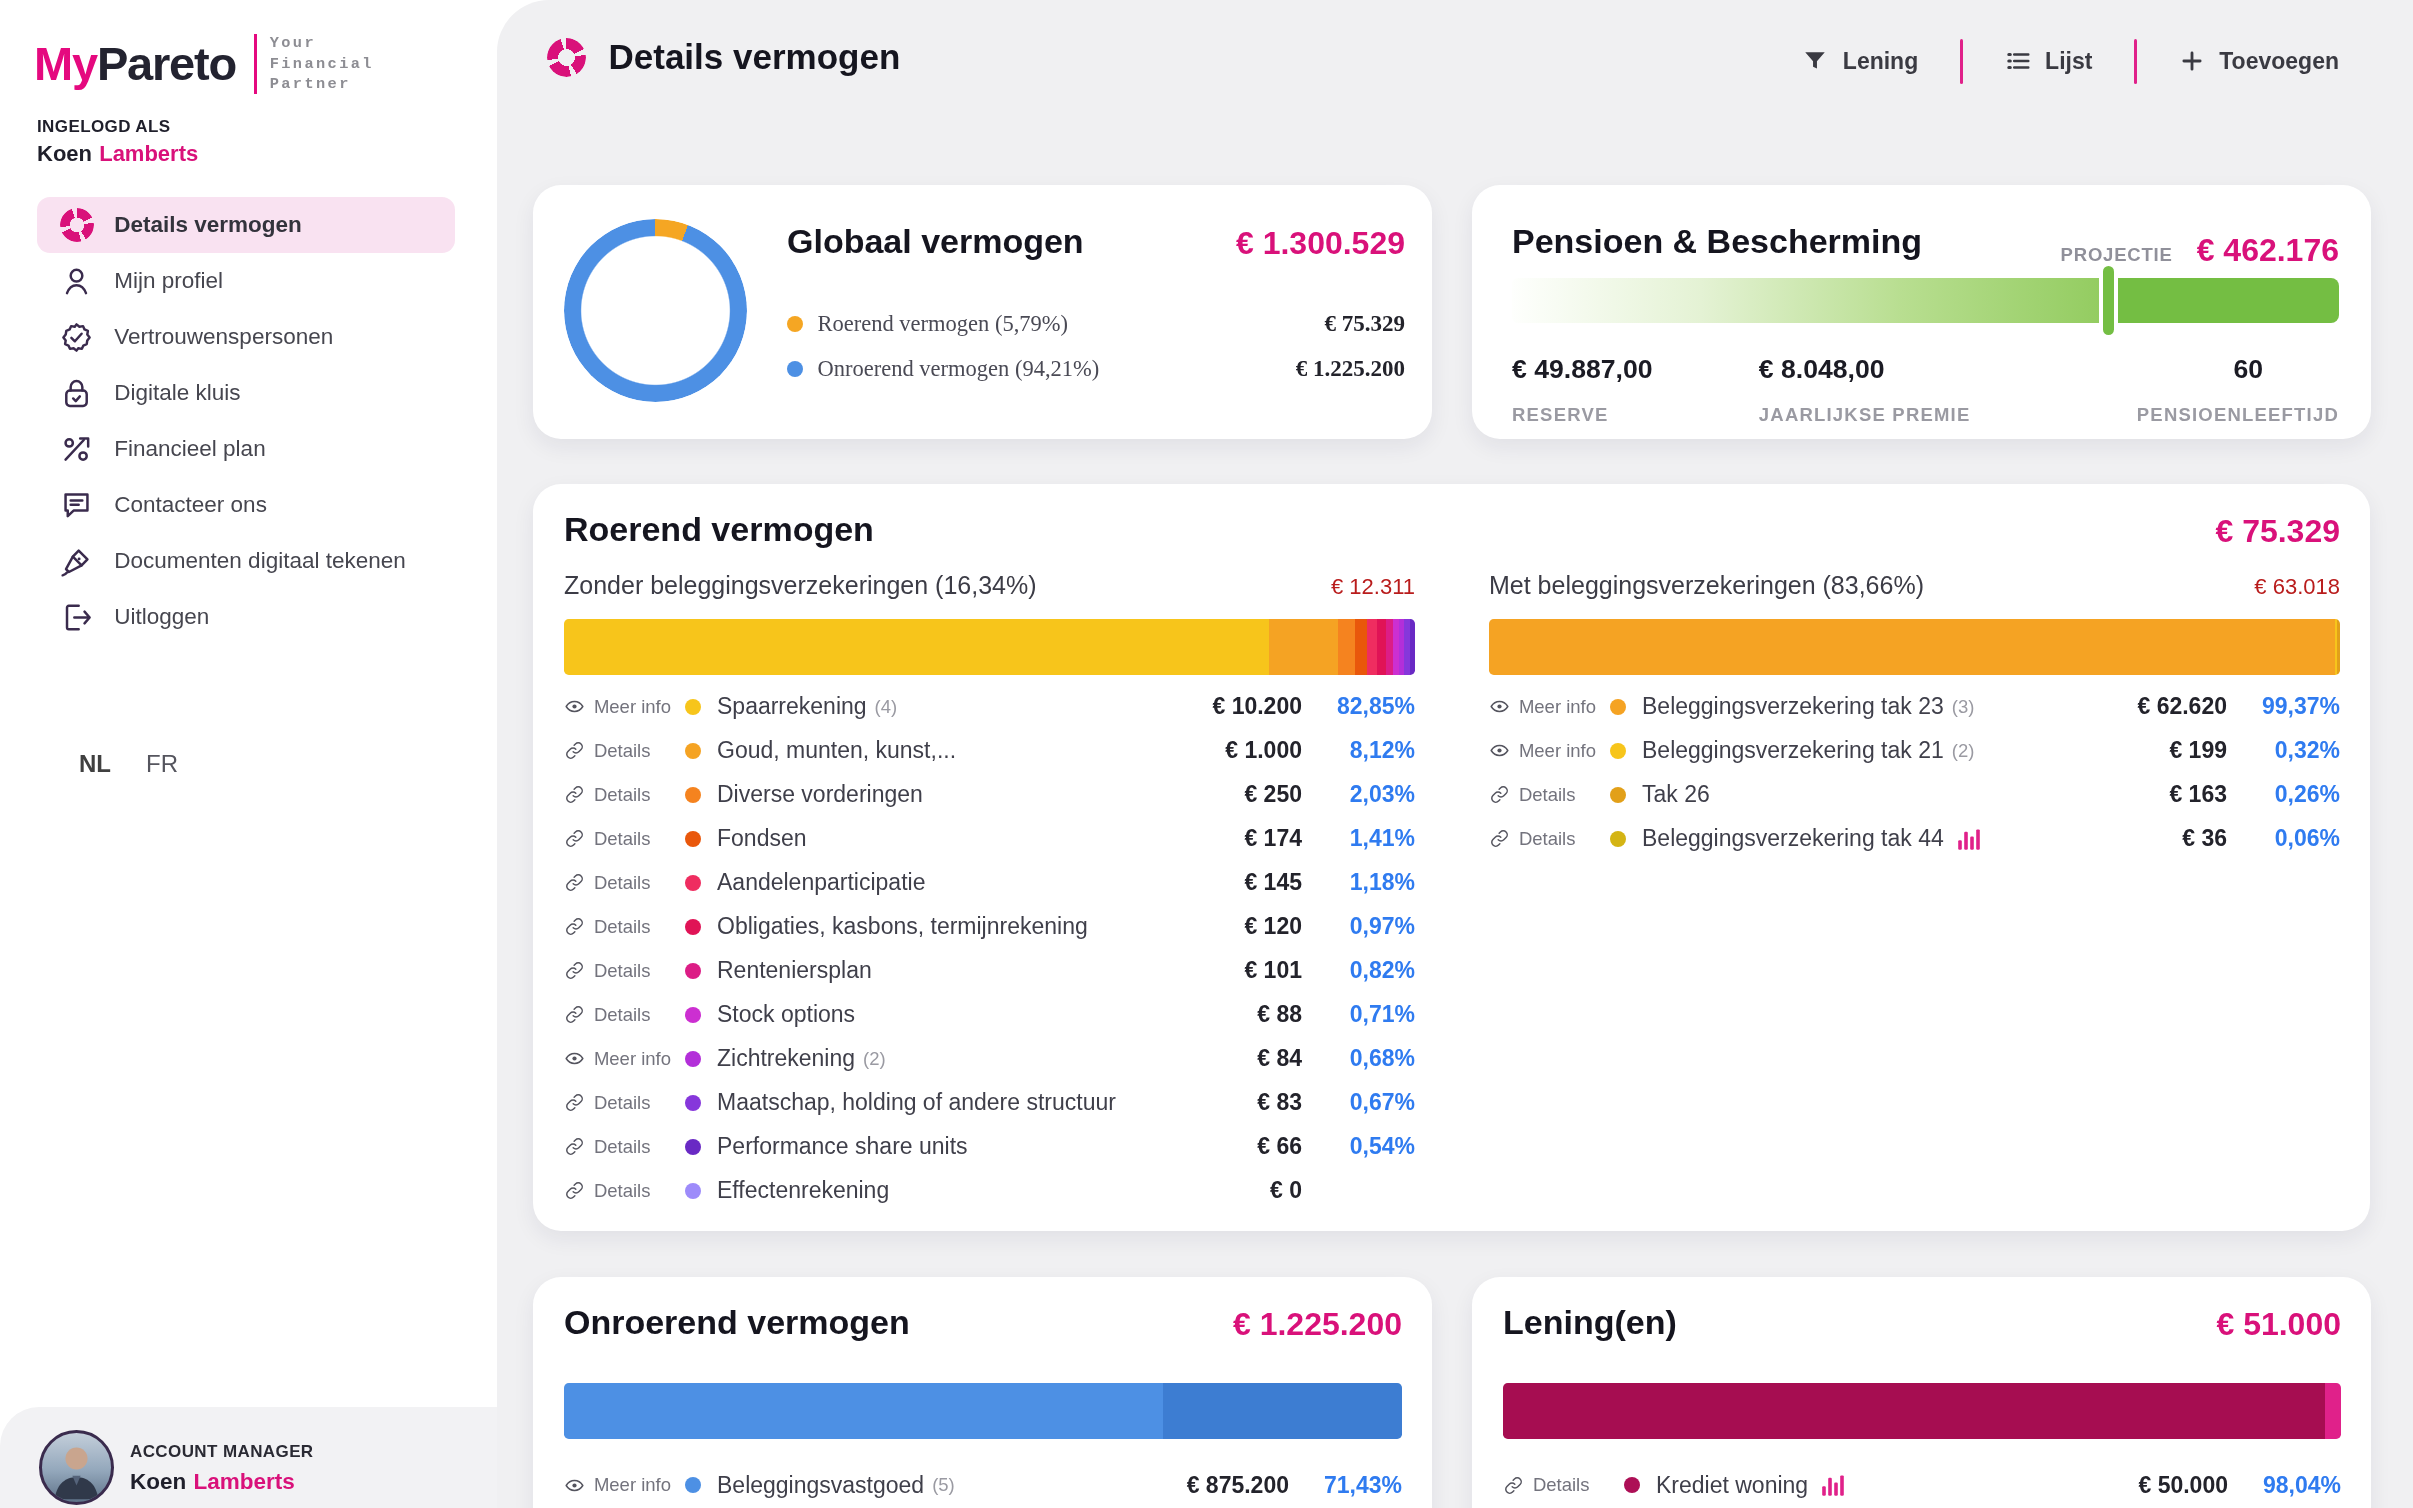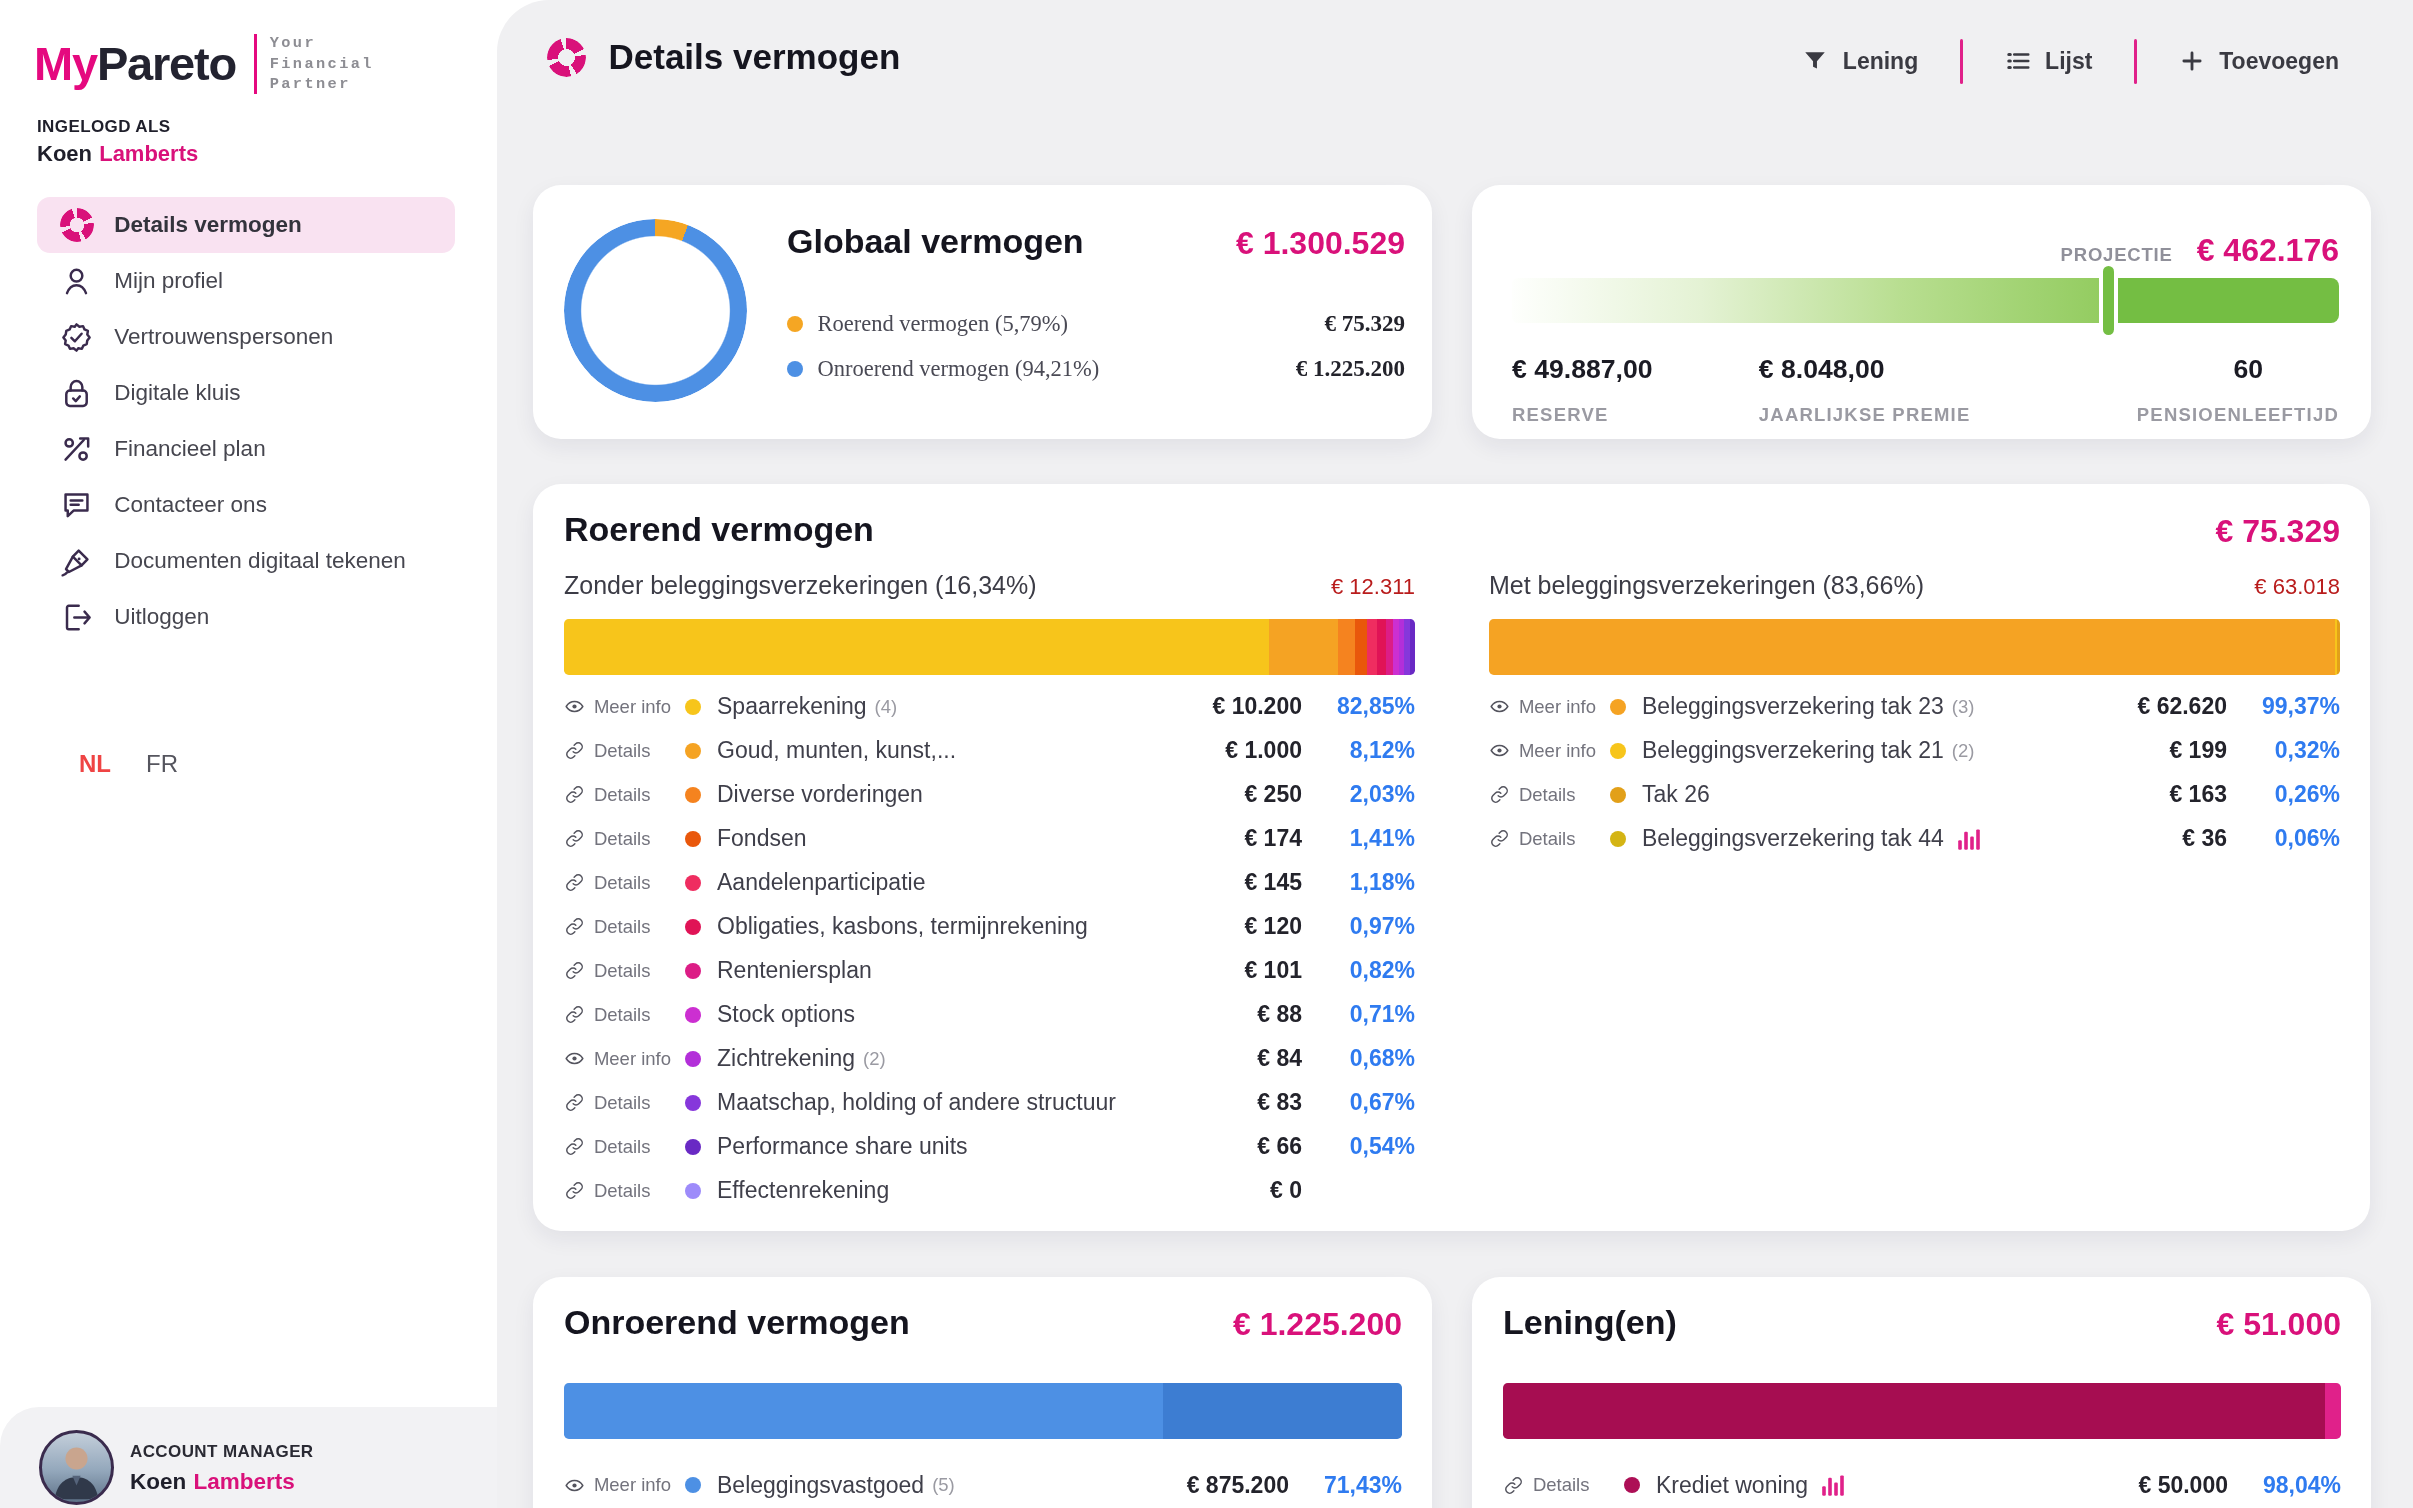--- a/index.html
+++ b/index.html
@@ -26,21 +26,21 @@
   #menu{position:absolute;left:0;top:197px;right:0;}
   .menu-item{display:flex;align-items:center;height:56px;margin:0 42px 0 37px;padding-left:21px;border-radius:13px;cursor:pointer;}
   .menu-item.active{background:#F9E2F1;}
   .mi-icon{width:37px;height:35px;display:flex;align-items:center;justify-content:center;color:#3A2B4D;font-size:34px;flex:none;}
   .menu-item.active .mi-icon{color:#D9117A;}
   .mi-label{margin-left:19.3px;font-size:22.5px;color:#46464F;white-space:nowrap;}
   .menu-item.active .mi-label{color:#33333C;font-weight:600;}
 
   .langs{position:absolute;left:79px;top:750px;display:flex;gap:35px;font-size:24px;}
   .lang{color:#55555E;cursor:pointer;}
-  .lang.active{color:#ef4444;font-weight:700;}
+  .lang.active{color:#404040;font-weight:700;}
 
   .am-panel{position:absolute;left:0;right:0;top:1407px;bottom:0;background:#F2F2F4;border-top-left-radius:39px;}
   .avatar{position:absolute;left:39px;top:22.5px;width:69px;height:69px;border-radius:50%;border:3.2px solid #3A2B4D;overflow:hidden;background:linear-gradient(180deg,#C3CEDA 0%,#93A7BB 55%,#5E7288 100%);}
   .am-text{position:absolute;left:130px;top:35px;}
   .am-role{font-size:17px;font-weight:700;color:#2A2A33;letter-spacing:0.4px;}
   .am-name{margin-top:7.2px;font-size:22.5px;font-weight:700;color:#1F1F2B;}
   .am-name .last{color:#D9117A;margin-left:7.2px;}
 
   
   .main{position:absolute;left:497px;top:0;right:0;bottom:0;background:#F0F0F2;border-top-left-radius:52px;}
@@ -293,20 +293,21 @@
         </div>
         <div class="leg-row">
           <span class="leg-dot" style="background:#4D90E4"></span>
           <span class="leg-label">Onroerend vermogen (94,21%)</span>
           <span class="leg-val">€ 1.225.200</span>
         </div>
       </div>
   </div>
 
   <div class="card" id="card-pension">
+    <div class="card-title">Pensioen &amp; Bescherming</div>
     <div class="cp-proj">
       <span class="proj-label">PROJECTIE</span>
       <span class="proj-val">€ 462.176</span>
     </div>
     <div class="pension-bar">
       <div class="pb-grad"></div>
       <div class="pb-solid"></div>
       <div class="pb-marker" id="pension-marker" style="left: 71.5%;"></div>
     </div>
     <div id="pension-stats">

